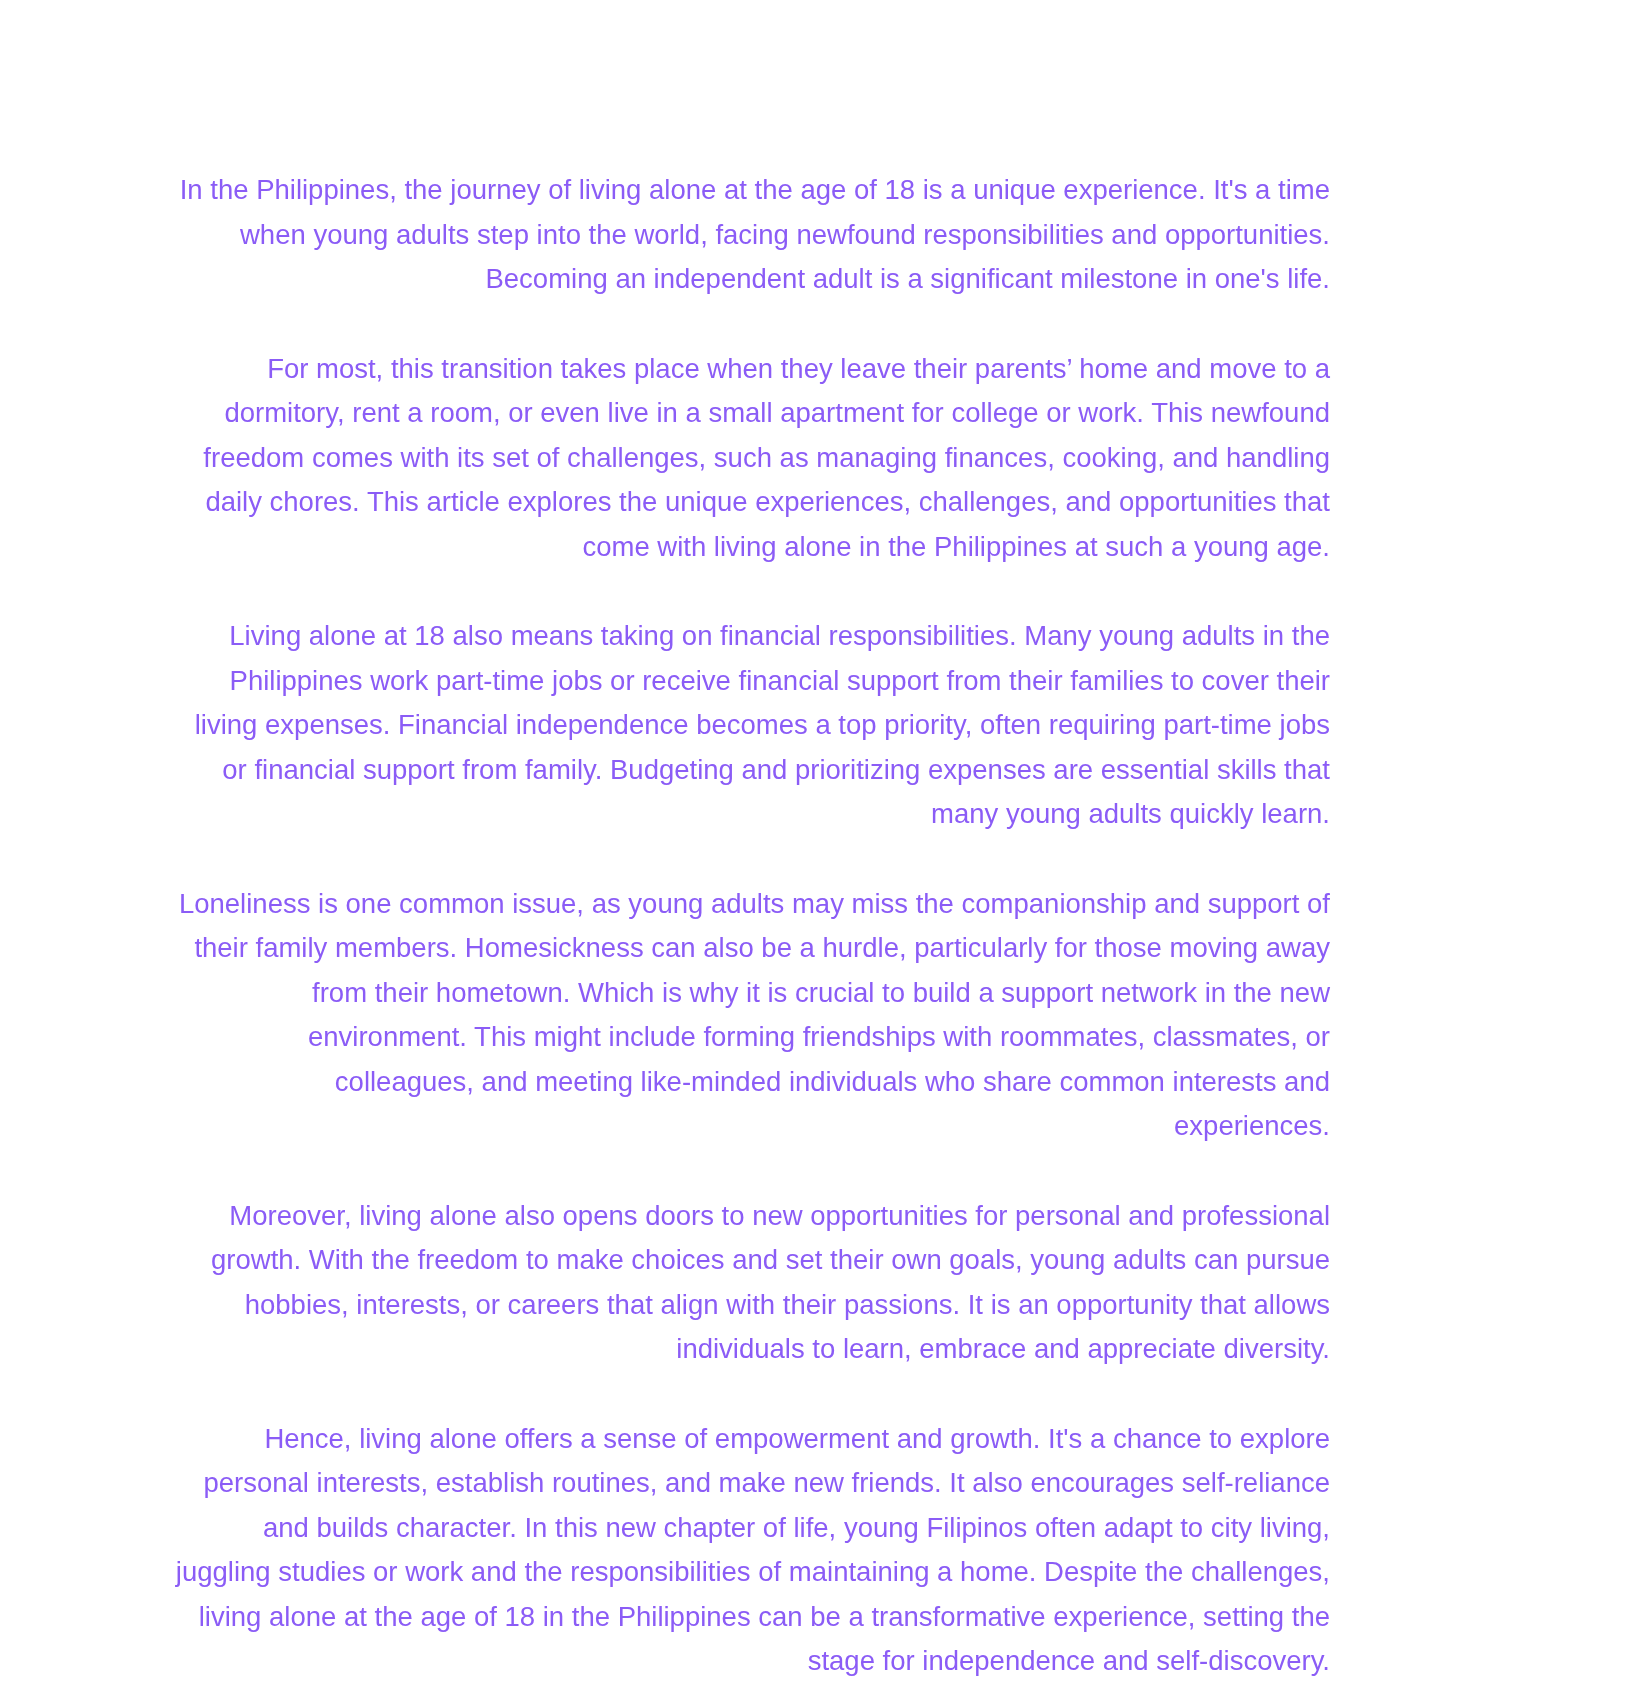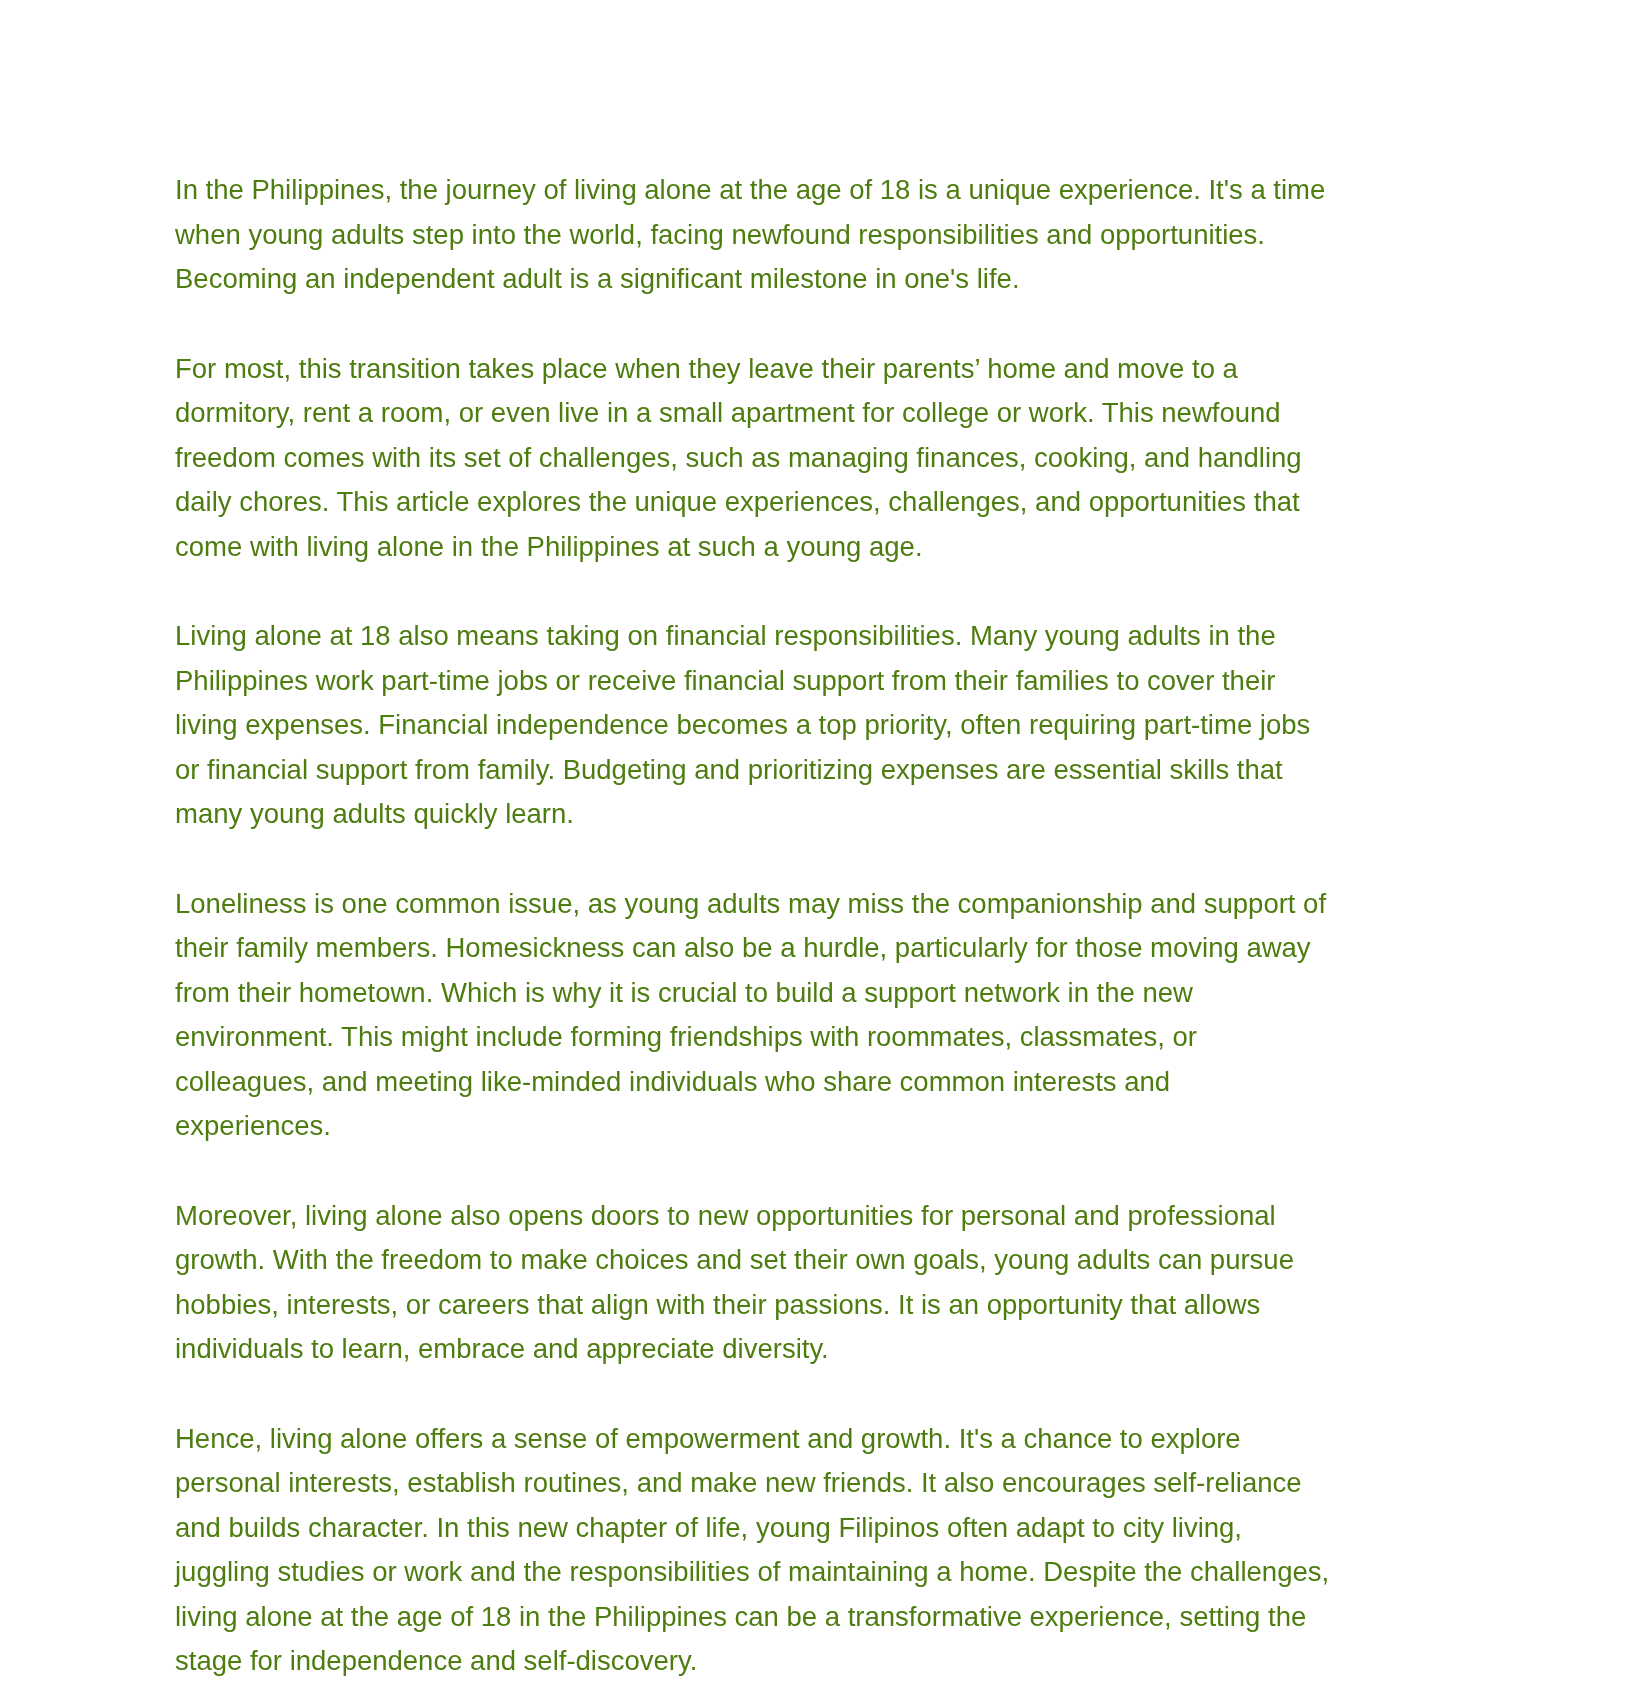--- a/index.html
+++ b/index.html
@@ -34,22 +34,22 @@
     text-align: center;
     letter-spacing: 0.1px;
     margin: 0 0 50px 0;
     color: #111111;
   }
   .doc-paragraph {
     font-size: 27.5px;
     font-weight: 400;
     line-height: 44.5px;
     margin: 0 0 45px 0;
-    text-align: left;
-    color: #4d7c0f;
+    text-align: right;
+    color: #8b5cf6;
   }
 </style>
 </head>
 <body>
 
 <div class="page">
   <div class="content">
 
     <p class="doc-paragraph">In the Philippines, the journey of living alone at the age of 18 is a unique experience. It's a time when young adults step into the world, facing newfound responsibilities and opportunities. Becoming an independent adult is a significant milestone in one's life.</p>
 

